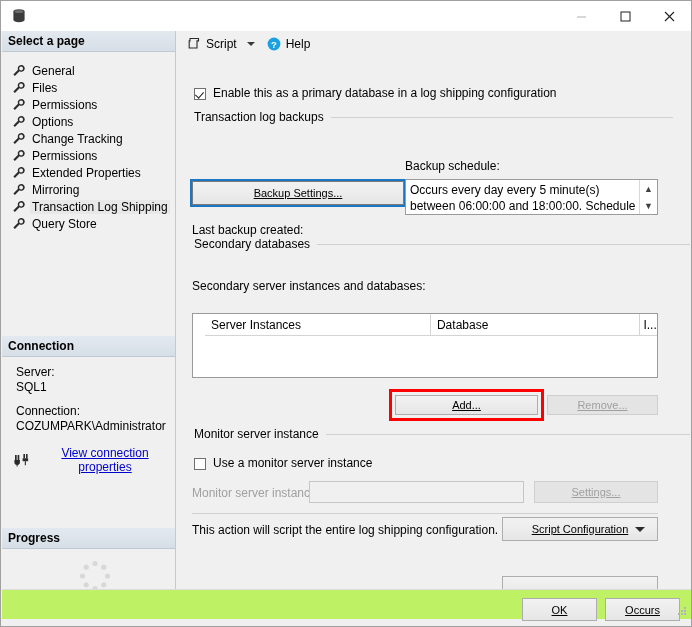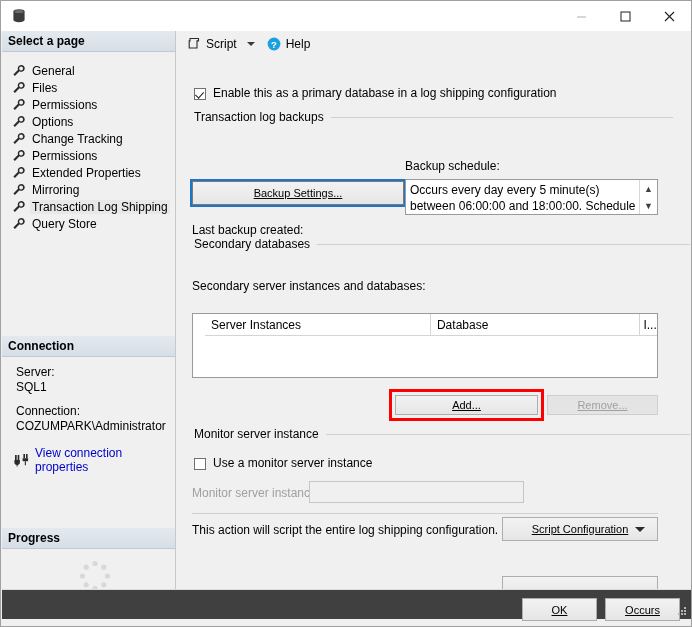--- a/index.html
+++ b/index.html
@@ -54,21 +54,21 @@
     white-space:nowrap;
   }
   .page-item .lbl{padding:0 2px;}
   .page-item.selected .lbl{background:#e8e8e8;}
   .wrench{width:13px;height:13px;margin-right:5px;flex:0 0 13px;}
   .conn-body{padding:8px 0 6px 0;}
   .conn-line{padding-left:14px;font-size:12px;line-height:15px;}
   .conn-gap{height:9px;}
   .conn-link-row{display:flex;align-items:center;padding-left:12px;margin-top:12px;}
   .plug-icon{width:16px;height:14px;margin-right:5px;flex:0 0 16px;}
-  .conn-link{color:#0000cc;font-size:12px;cursor:pointer;}
+  .conn-link{color:#0000cc;text-decoration:underline;font-size:12px;cursor:pointer;text-align:center;}
   .progress-body{padding:10px 0 0 11px;display:flex;align-items:center;flex-direction:column;}
   .spinner{width:34px;height:34px;margin-left:10px;margin-right:8px;flex:0 0 34px;}
   .progress-text{font-size:12px;}
   
   .main{
     position:absolute;left:176px;top:30px;width:514px;height:558px;
     background:#f0f0f0;
     box-sizing:border-box;
   }
   .toolbar{
@@ -135,21 +135,21 @@
   .redbox{
     position:absolute;border:3px solid #ff0000;box-sizing:border-box;
   }
   .textbox{
     position:absolute;border:1px solid #c6c6c6;background:#f0f0f0;box-sizing:border-box;
   }
   .hr-line{position:absolute;height:1px;background:#d0d0d0;}
   
   .footer{
     position:absolute;left:1px;top:588px;width:689px;height:30px;
-    background:#404040;border-top:1px solid #dcdcdc;box-sizing:border-box;
+    background:#bef264;border-top:1px solid #dcdcdc;box-sizing:border-box;
   }
   .grip{position:absolute;right:3px;bottom:2px;width:12px;height:12px;}
 </style>
 </head>
 <body>
 
 <div class="window">
 
   <div class="titlebar">
     <svg class="title-icon" viewBox="0 0 16 16">
@@ -361,20 +361,21 @@
 
       <div class="row-chk" style="position:absolute;left:0;top:392px;padding-top:0;padding-left:17px;">
         <div class="chkbox"></div>
         <span class="chk-label">Use a monitor server instance</span>
       </div>
 
       <div class="lbl" style="position:absolute;left:15px;top:421px;color:#a0a0a0;">Monitor server instance</div>
       <div class="textbox" style="left:132px;top:416px;width:215px;height:22px;">
         <span style="display:block;padding:3px 4px;font-size:12px;color:#808080;"></span>
       </div>
+      <div class="btn disabled" style="position:absolute;left:357px;top:416px;width:124px;height:22px;">Settings...</div>
 
       <div class="hr-line" style="left:15px;top:448px;width:466px;"></div>
 
       <div class="lbl" style="position:absolute;left:15px;top:458px;">This action will script the entire log shipping configuration.</div>
       <div class="btn" style="position:absolute;left:325px;top:452px;width:156px;height:24px;justify-content:flex-start;padding-left:32px;position:relative;">
         
       </div>
     </div>
 
     <div class="btn" style="position:absolute;left:325px;top:486px;width:156px;height:24px;">

